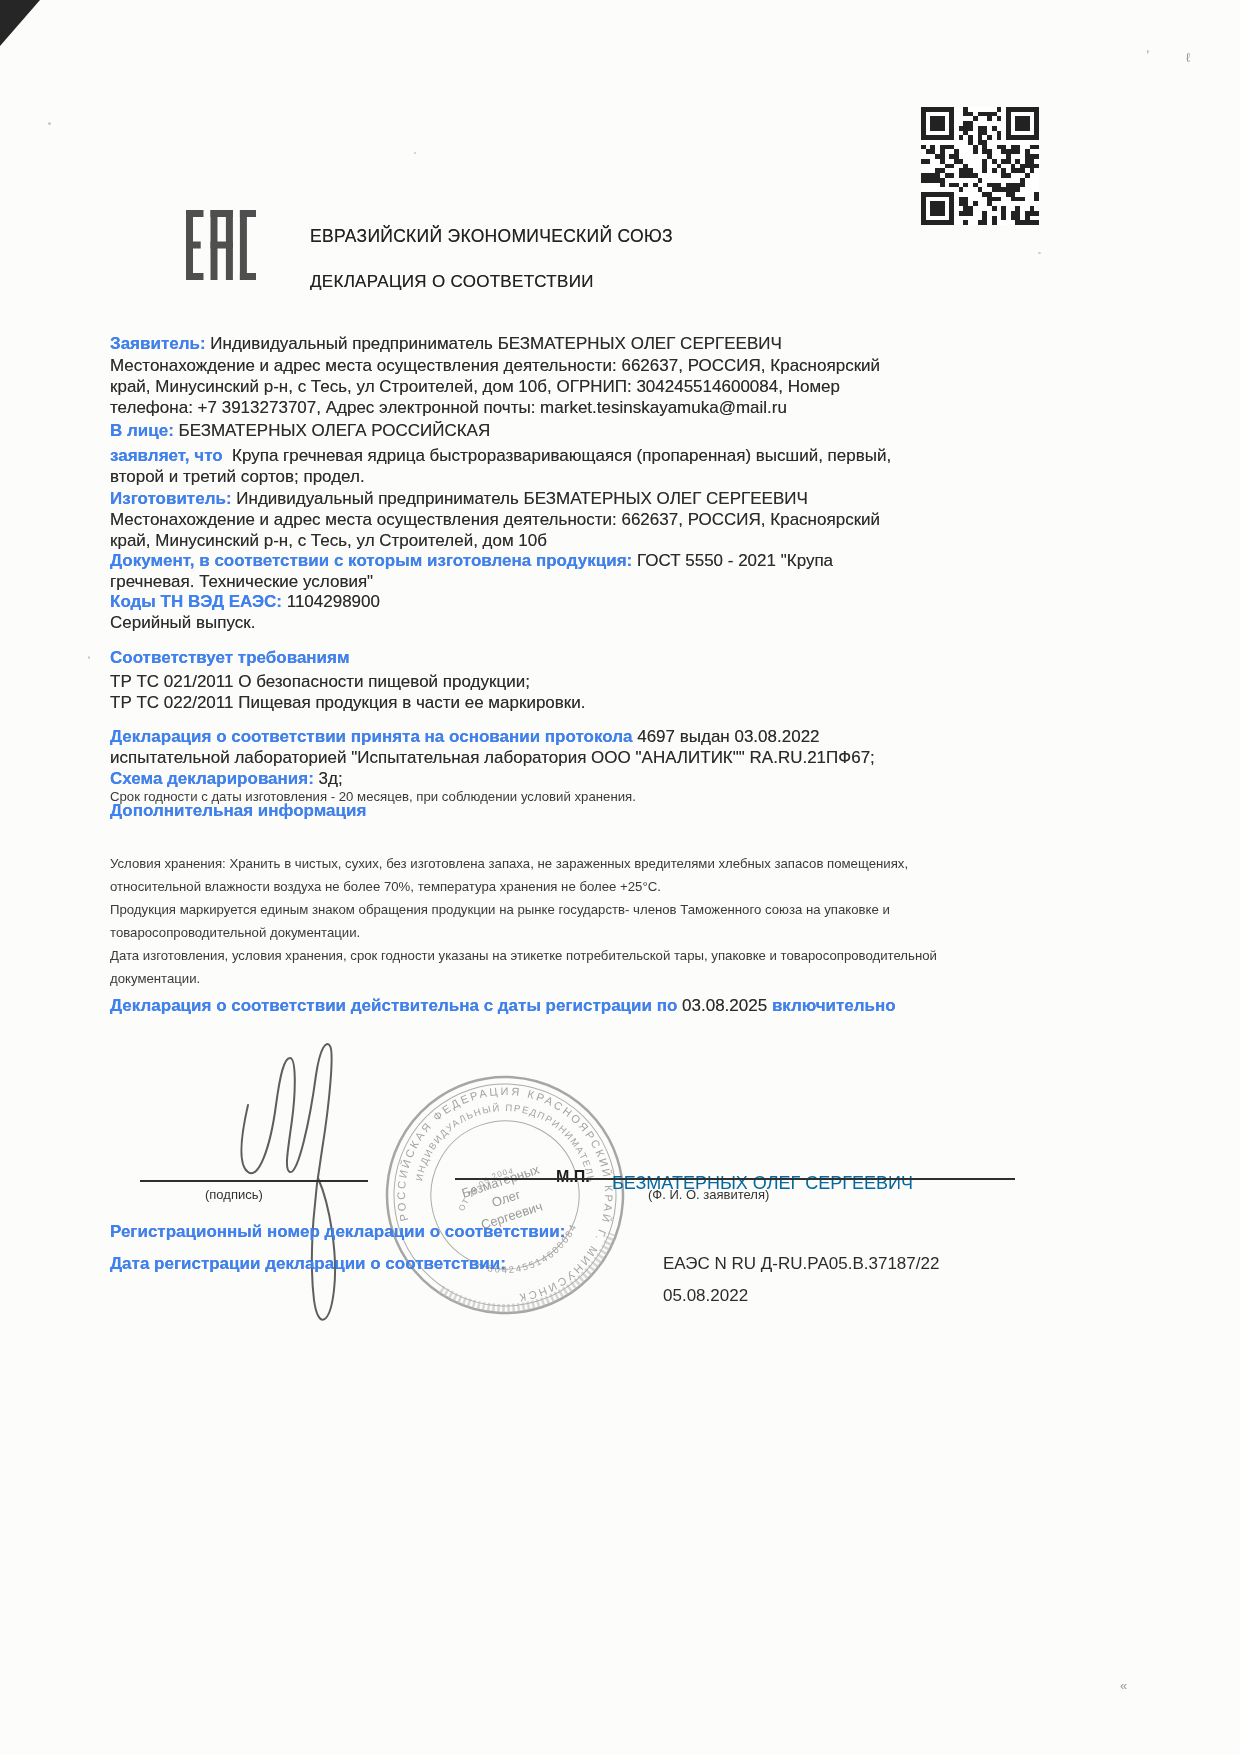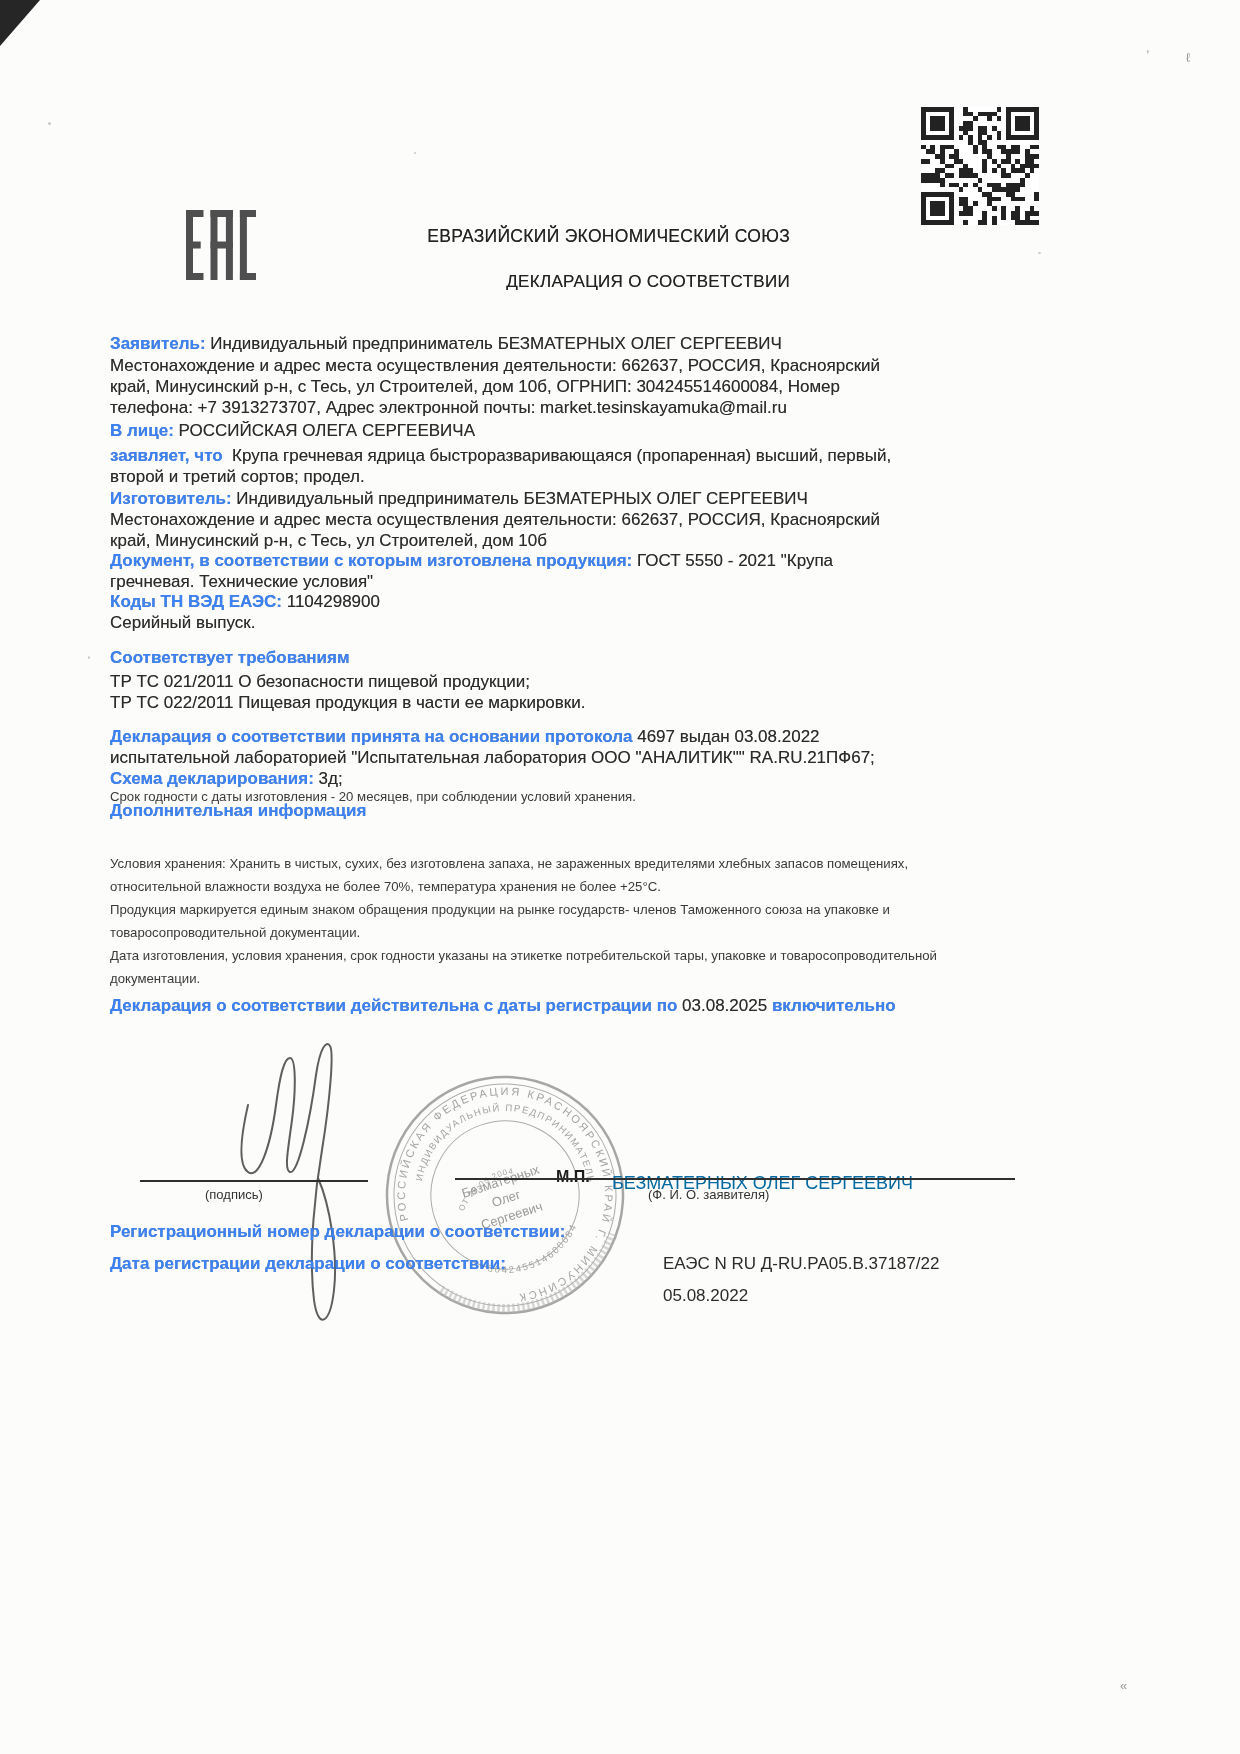--- a/index.html
+++ b/index.html
@@ -3,21 +3,21 @@
 <meta charset="utf-8">
 <style>
   html,body{margin:0;padding:0;background:#e8e8e6;}
   .page{position:relative;width:1240px;height:1754px;margin:0 auto;background:#fcfcfa;
         font-family:"Liberation Sans", sans-serif;color:#262626;overflow:hidden;}
   .abs{position:absolute;margin-top:32px;}
   .ln{position:absolute;left:110px;font-size:17px;line-height:20px;white-space:pre;
       color:#2b2b2b;text-shadow:0 0 .35px rgba(0,0,0,.45);}
   .ln .b{font-weight:bold;color:#3b82f6;}
   .sm{font-size:13.2px;color:#3a3a3a;text-shadow:none;}
-  .t1{position:absolute;left:310px;width:480px;text-align:right;font-size:17.5px;
+  .t1{position:absolute;left:310px;width:480px;text-align:left;font-size:17.5px;
       letter-spacing:.3px;color:#222;text-shadow:0 0 .5px rgba(0,0,0,.55);white-space:pre;}
   .rule{position:absolute;height:2px;background:#2f2f2f;}
   .lbl{position:absolute;font-size:13px;color:#333;}
   .val{white-space:pre;}
   .corner{position:absolute;left:0;top:0;width:0;height:0;
           border-top:46px solid #262626;border-right:40px solid transparent;}
   .speck{position:absolute;background:#c9c9c6;border-radius:50%;}
   .faint{position:absolute;color:#9a9a97;font-size:13px;}
   svg{position:absolute;}
 </style>
@@ -252,21 +252,21 @@
       <rect x="2" y="20" width="3" height="3" fill="#222222"></rect>
     </svg>
 
   <div class="t1" style="top:226px">ЕВРАЗИЙСКИЙ ЭКОНОМИЧЕСКИЙ СОЮЗ</div>
   <div class="t1" style="top:272px;font-size:17px">ДЕКЛАРАЦИЯ О СООТВЕТСТВИИ</div>
 
   <div class="ln" style="top:334px"><span class="b">Заявитель:</span><span> Индивидуальный предприниматель БЕЗМАТЕРНЫХ ОЛЕГ СЕРГЕЕВИЧ</span></div>
   <div class="ln" style="top:356px">Местонахождение и адрес места осуществления деятельности: 662637, РОССИЯ, Красноярский</div>
   <div class="ln" style="top:377px">край, Минусинский р-н, с Тесь, ул Строителей, дом 10б, ОГРНИП: 304245514600084, Номер</div>
   <div class="ln" style="top:398px">телефона: +7 3913273707, Адрес электронной почты: market.tesinskayamuka@mail.ru</div>
-  <div class="ln" style="top:421px"><span class="b">В лице:</span><span> РОССИЙСКАЯ ОЛЕГА СЕРГЕЕВИЧА</span></div>
+  <div class="ln" style="top:421px"><span class="b">В лице:</span><span> БЕЗМАТЕРНЫХ ОЛЕГА РОССИЙСКАЯ</span></div>
   <div class="ln" style="top:446px"><span class="b">заявляет, что</span><span>  Крупа гречневая ядрица быстроразваривающаяся (пропаренная) высший, первый,</span></div>
   <div class="ln" style="top:467px">второй и третий сортов; продел.</div>
   <div class="ln" style="top:489px"><span class="b">Изготовитель:</span><span> Индивидуальный предприниматель БЕЗМАТЕРНЫХ ОЛЕГ СЕРГЕЕВИЧ</span></div>
   <div class="ln" style="top:510px">Местонахождение и адрес места осуществления деятельности: 662637, РОССИЯ, Красноярский</div>
   <div class="ln" style="top:531px">край, Минусинский р-н, с Тесь, ул Строителей, дом 10б</div>
   <div class="ln" style="top:551px"><span class="b">Документ, в соответствии с которым изготовлена продукция:</span><span> ГОСТ 5550 - 2021 "Крупа</span></div>
   <div class="ln" style="top:572px">гречневая. Технические условия"</div>
   <div class="ln" style="top:592px"><span class="b">Коды ТН ВЭД ЕАЭС:</span><span> 1104298900</span></div>
   <div class="ln" style="top:613px">Серийный выпуск.</div>
   <div class="ln" style="top:648px"><span class="b">Соответствует требованиям</span></div>

